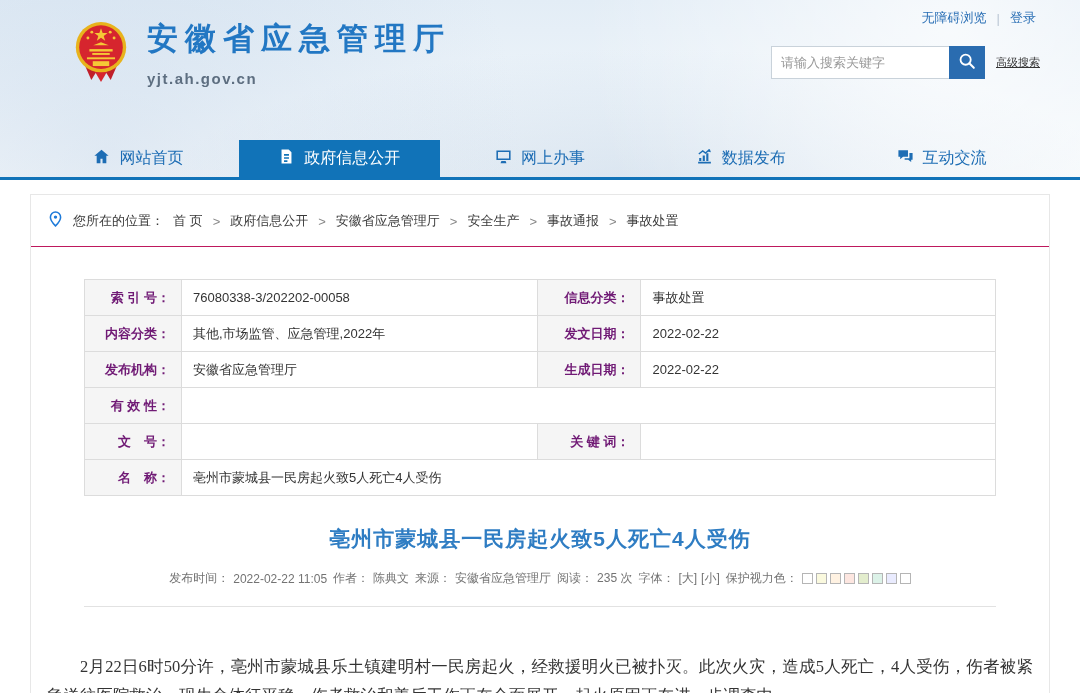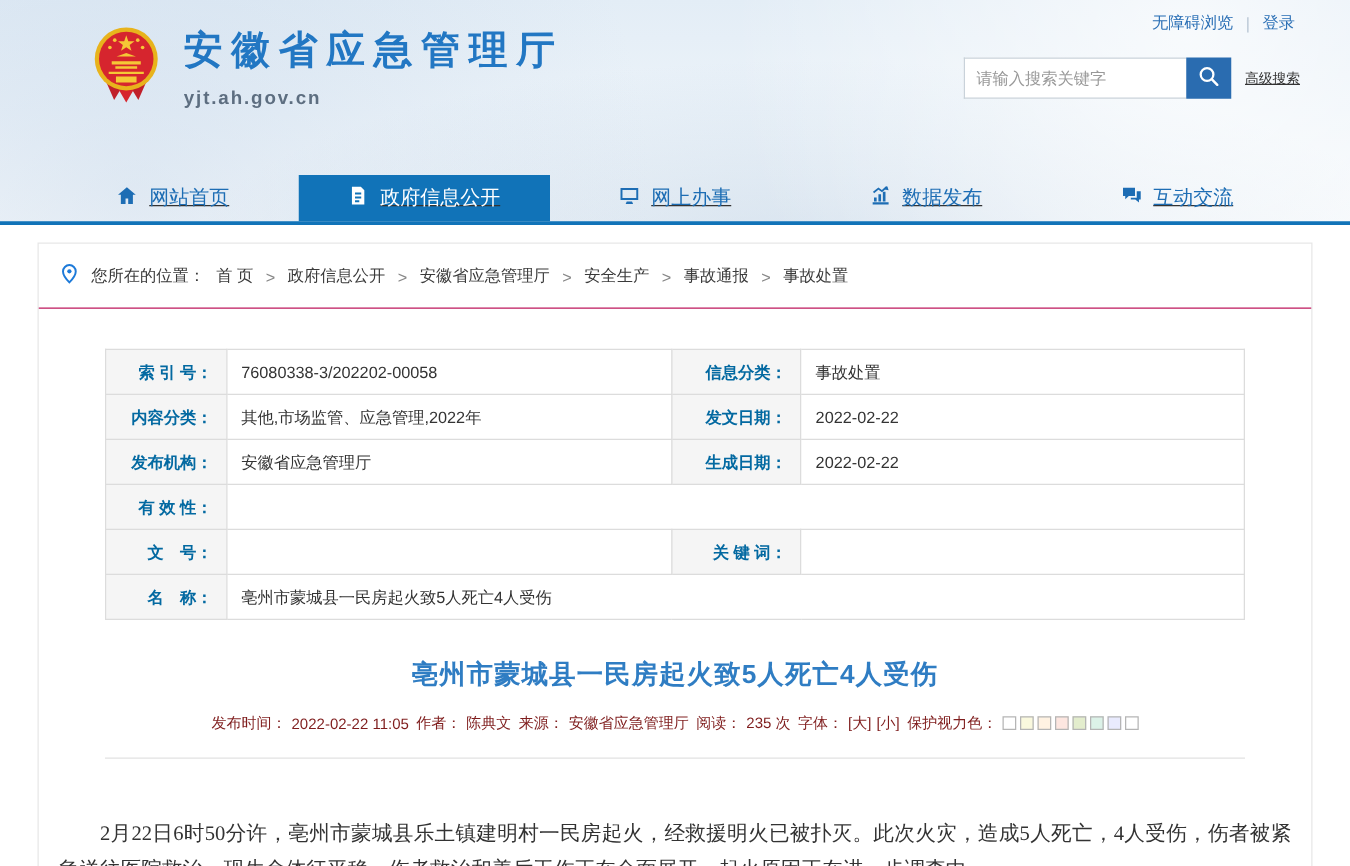--- a/index.html
+++ b/index.html
@@ -40,21 +40,21 @@
   .search-input::placeholder { color:#999; }
   .search-btn {
     width:36px; height:33px; border:none; background:#2a6cb0; cursor:pointer;
     display:flex; align-items:center; justify-content:center;
   }
   .advanced-link { margin-left:11px; font-size:11px; color:#333; text-decoration:underline; }
 
   
   .main-nav {
     position:absolute; left:0; right:0; bottom:0; height:40px;
-    border-bottom:3px solid #1173b8; display:flex; padding:0 38px; z-index:2;text-decoration:underline;
+    border-bottom:3px solid #1173b8; display:flex; padding:0 38px; z-index:2;
   }
   .nav-item {
     flex:1; display:flex; align-items:center; justify-content:center; gap:9px;
     font-size:16px; color:#1d6db4; cursor:pointer;
   }
   .nav-item svg { width:17px; height:17px; flex:none; }
   .nav-item.active { background:#1173b8; color:#fff; }
 
   
   .main-area { padding:14px 30px 0; }
@@ -67,31 +67,31 @@
   }
   .breadcrumb .crumb-sep { color:#888; margin:0 1px; }
 
   table.info-table {
     width:912px; margin:32px auto 0; border-collapse:collapse;
     font-size:13px; color:#333;
   }
   .info-table td { border:1px solid #dcdcdc; height:36px; padding:0 11px; }
   .info-table td.lbl {
     background:#f5f5f5; font-weight:bold; text-align:right;
-    white-space:nowrap; color:#0369a1;
+    white-space:nowrap; color:#701a75;
   }
   .info-table td.val { background:#fff; text-align:left; }
 
   .article-title {
     margin-top:29px; text-align:center;
     font-size:21px; font-weight:bold; color:#2f7dc3; letter-spacing:1px;
   }
   .article-meta {
     margin-top:17px; display:flex; justify-content:center; align-items:center;
-    gap:6px; font-size:12px; color:#7f1d1d;
+    gap:6px; font-size:12px; color:#737373;
   }
   .meta-group { display:flex; align-items:center; gap:4px; }
   .font-ctrl { cursor:pointer; }
   .swatches { display:flex; align-items:center; gap:3px; }
   .swatch { width:11px; height:11px; border:1px solid #b5b5b5; display:inline-block; cursor:pointer; }
 
   .meta-divider { width:912px; margin:19px auto 0; border-top:1px solid #e2e2e2; height:0; }
 
   .article-body {
     margin:45px 16px 0; font-size:16.5px; line-height:29px; color:#333;

